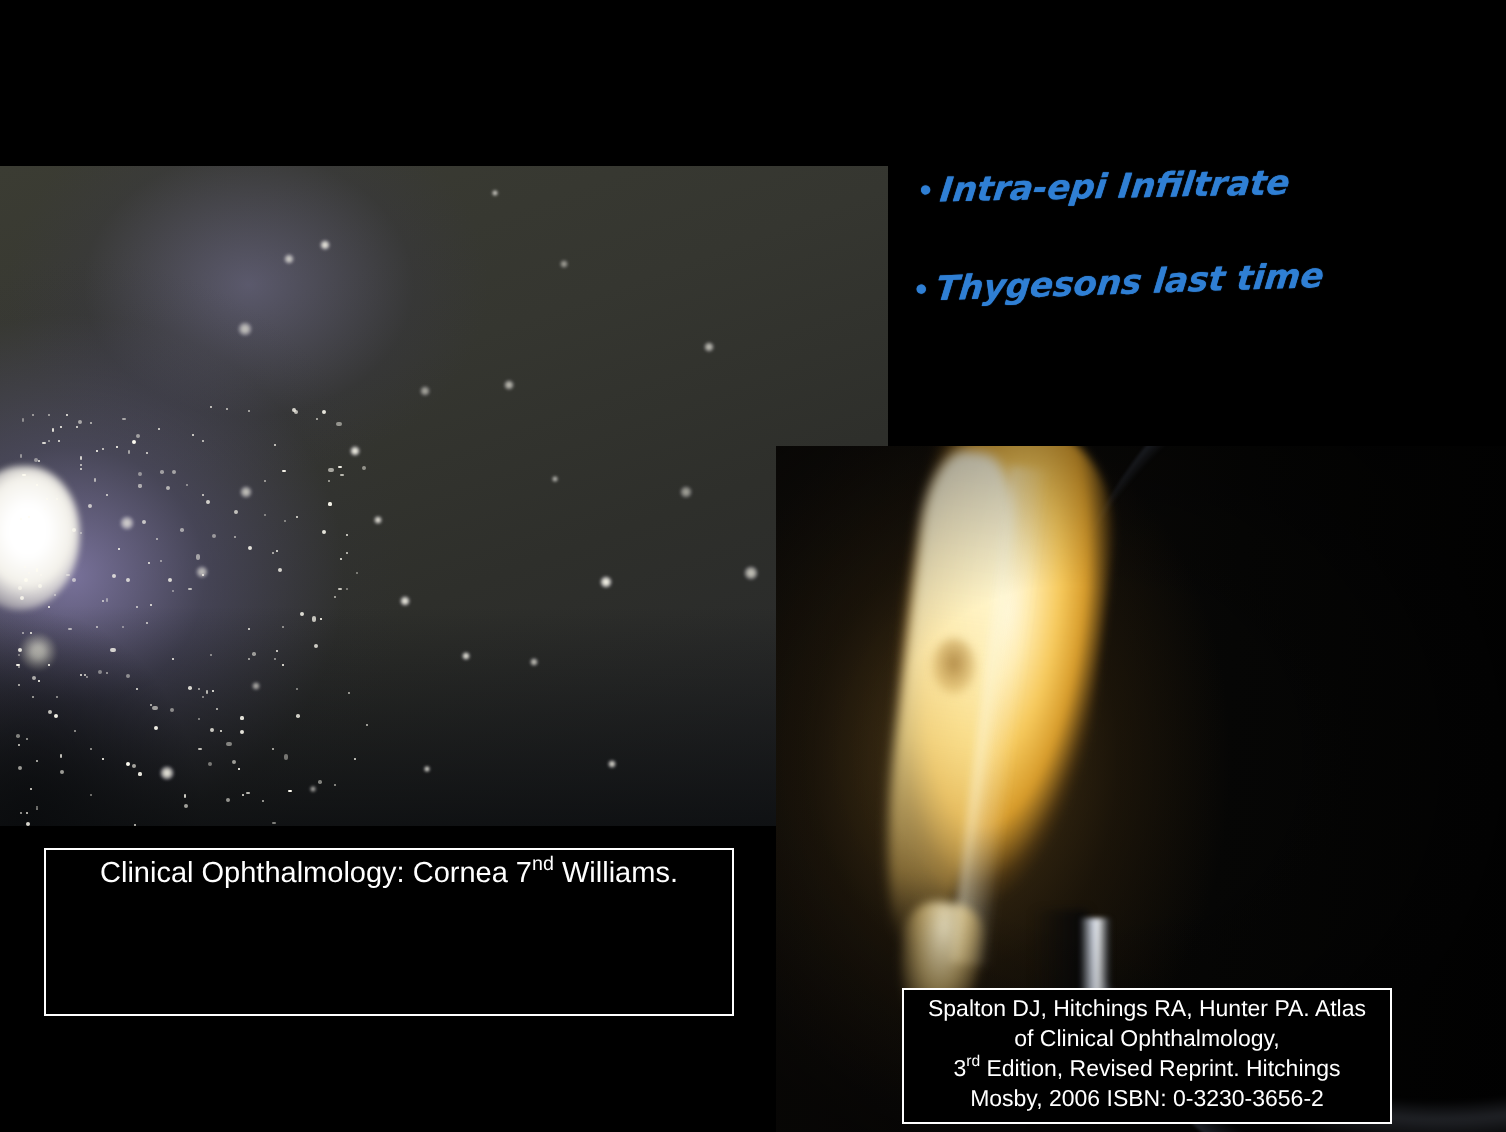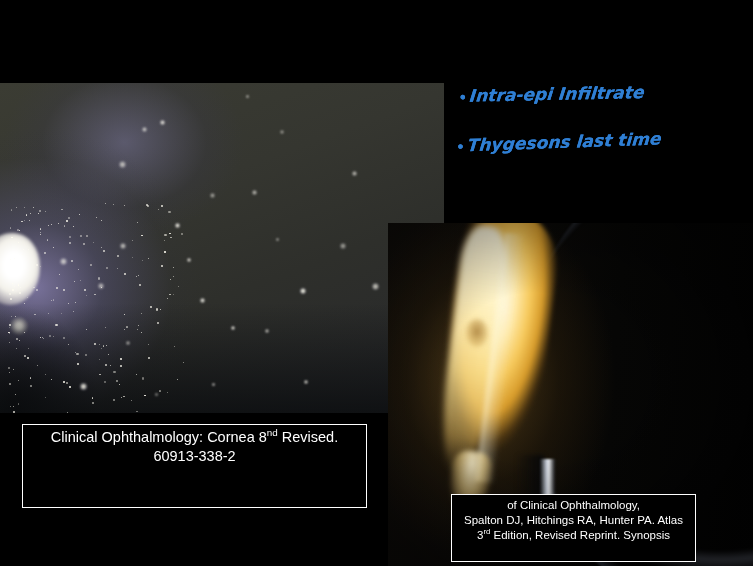--- a/index.html
+++ b/index.html
@@ -562,23 +562,23 @@
   </div>
 
   <div class="handwriting" id="note-1">
     <span class="bullet">•</span><span>Intra-epi  Infiltrate</span>
   </div>
   <div class="handwriting" id="note-2">
     <span class="bullet">•</span><span>Thygesons last time</span>
   </div>
 
   <div class="citation" id="citation-left">
-    <div><span>Clinical Ophthalmology: Cornea 8</span><sup>nd</sup><span> Revised.</span></div>
-    <div>60913-338-2</div>
+    <div><span>Clinical Ophthalmology: Cornea 7</span><sup>nd</sup><span> Williams.</span></div>
   </div>
 
   <div class="citation" id="citation-right">
+    <div>Spalton DJ, Hitchings RA, Hunter PA. Atlas</div>
     <div>of Clinical Ophthalmology,</div>
-    <div>Spalton DJ, Hitchings RA, Hunter PA. Atlas</div>
-    <div><span>3</span><sup>rd</sup><span> Edition, Revised Reprint.  Synopsis</span></div>
+    <div><span>3</span><sup>rd</sup><span> Edition, Revised Reprint.  Hitchings</span></div>
+    <div>Mosby, 2006 ISBN: 0-3230-3656-2</div>
   </div>
 
 </div>
 
 </body></html>

